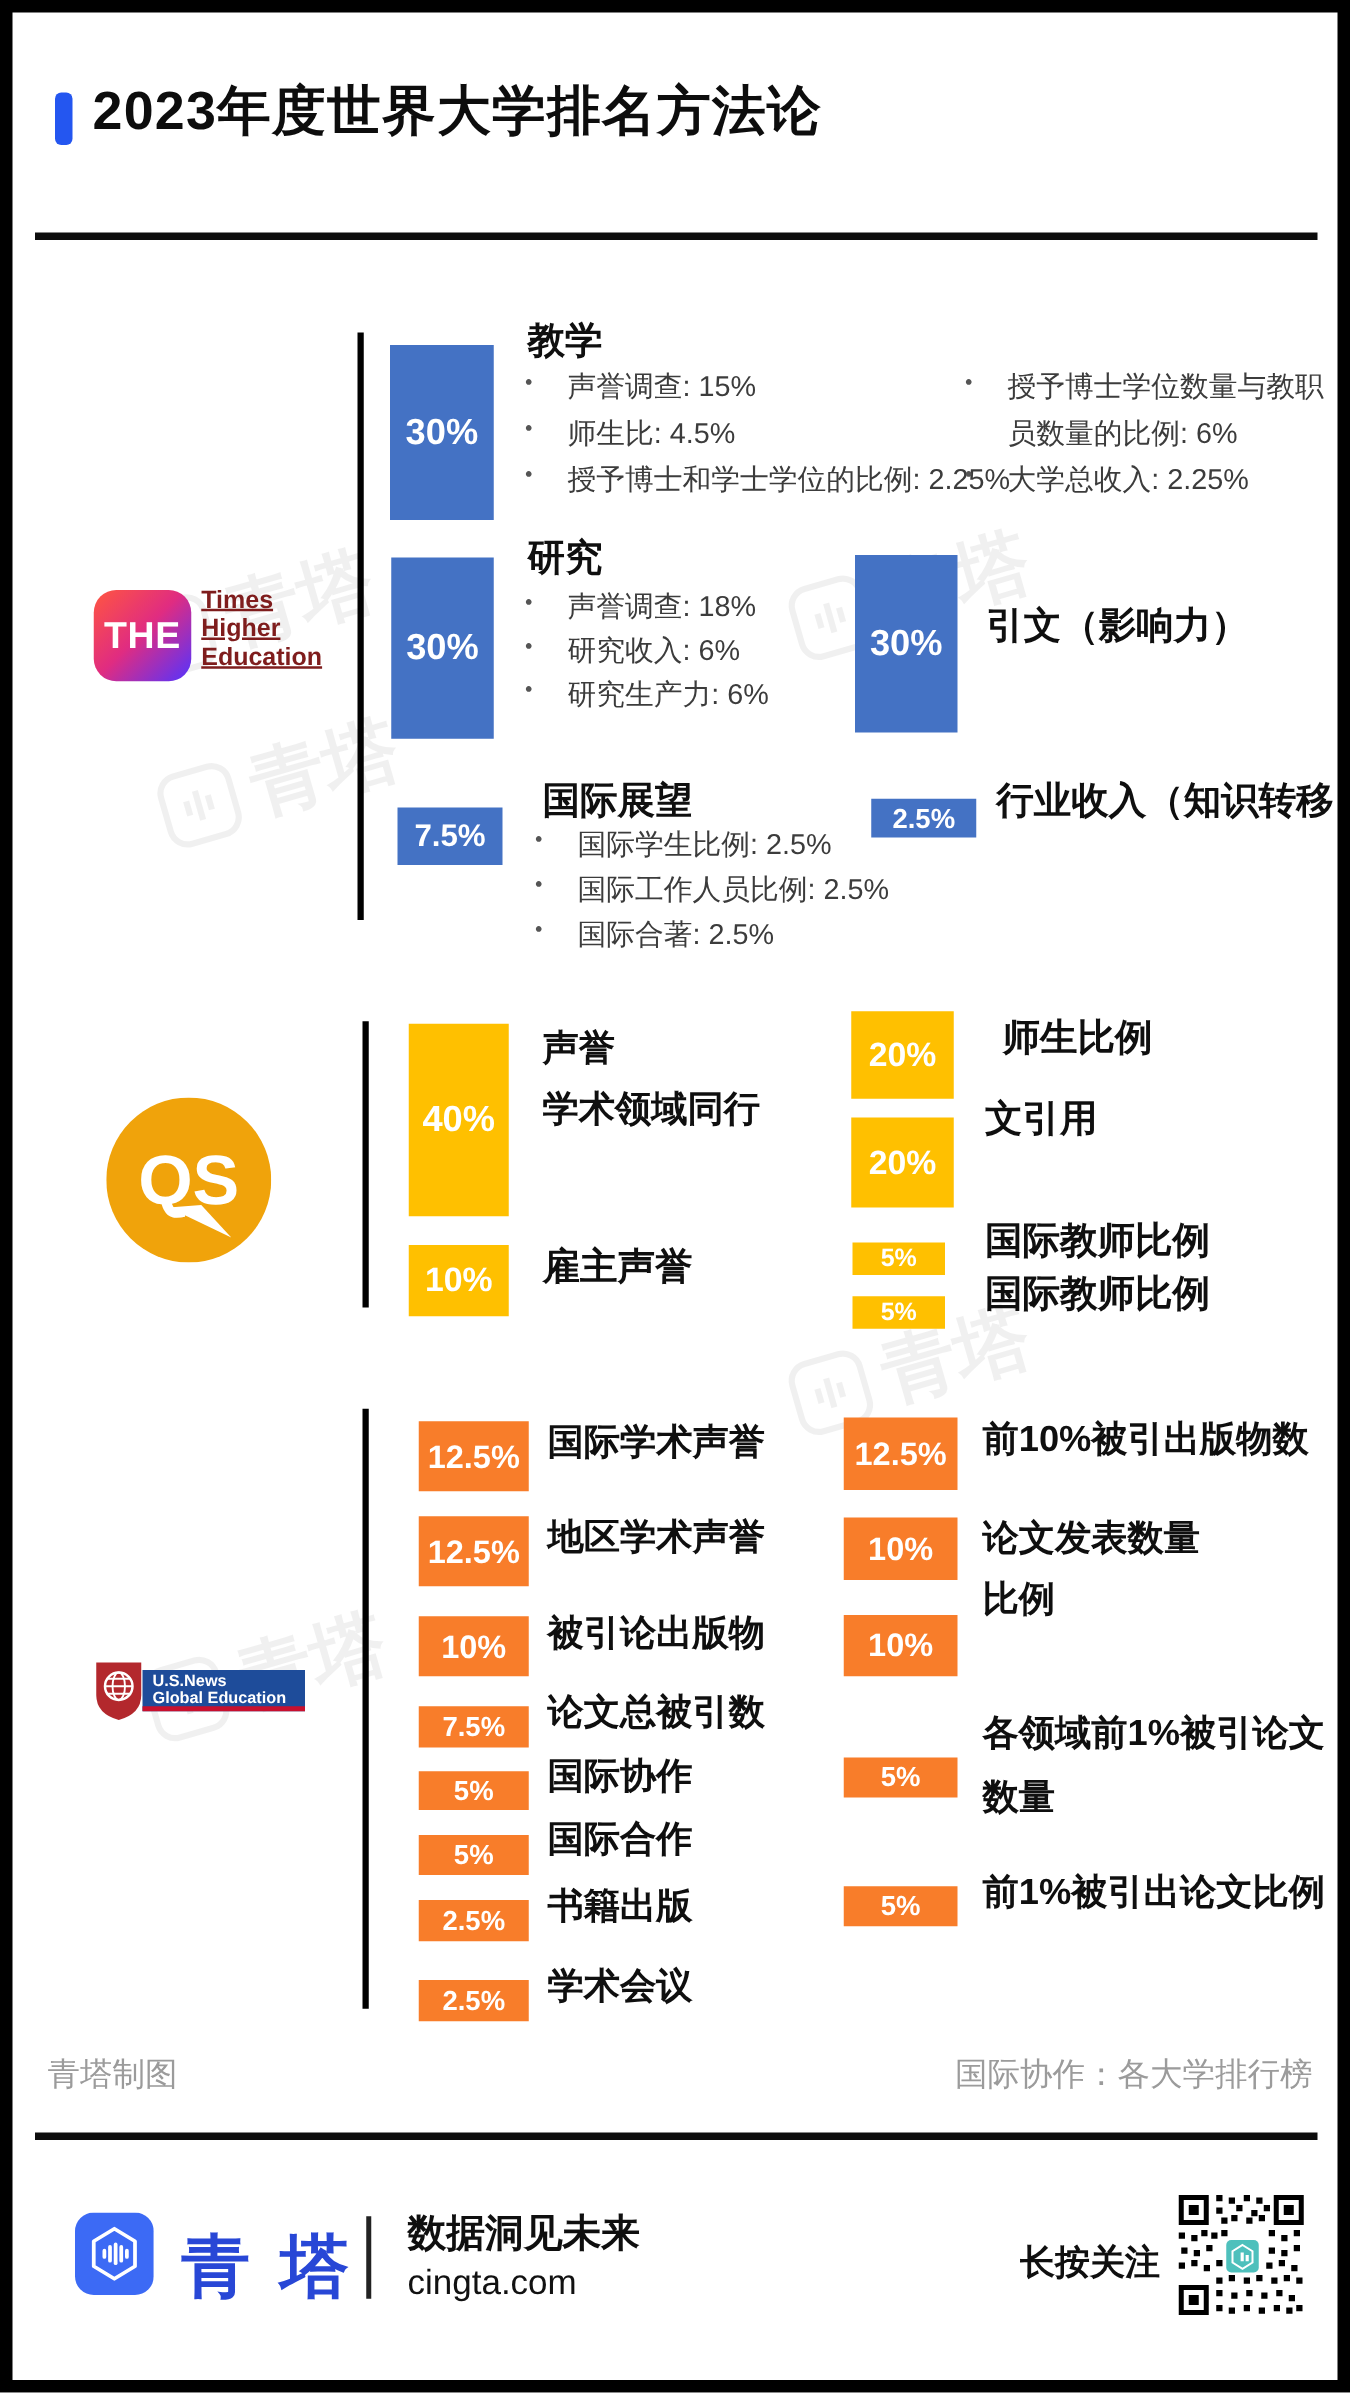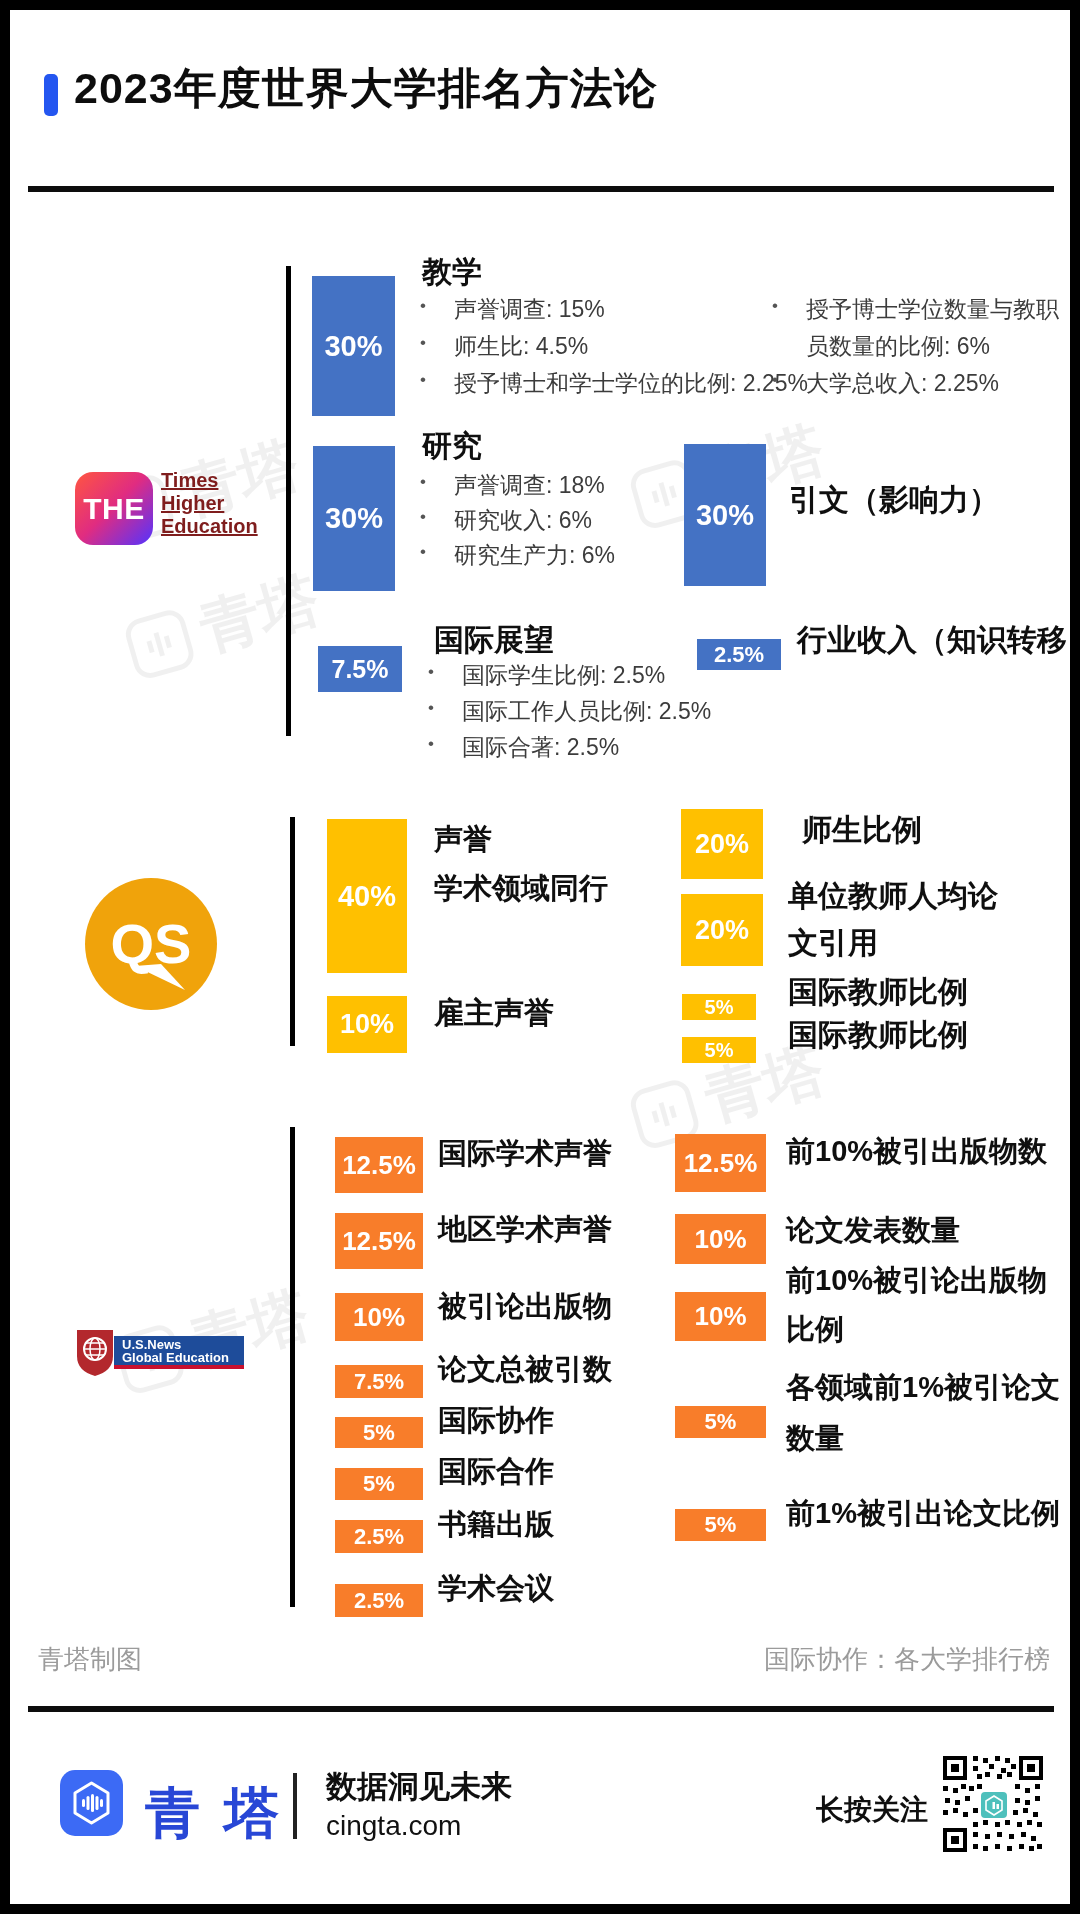--- a/index.html
+++ b/index.html
@@ -217,21 +217,20 @@
 
     <div class="bar yellow" style="left:681px;top:793px;width:82px;height:70px;font-size:27px;">
       <span>20%</span>
     </div>
     <div class="lbl" style="left:802px;top:810px;font-size:30px;">师生比例</div>
 
     <div class="bar yellow" style="left:681px;top:878px;width:82px;height:72px;font-size:27px;">
       <span>20%</span>
     </div>
     <div class="lbl two" style="left:788px;top:872px;font-size:30px;line-height:47px;">
-      <div>单位教师人均论</div>
       <div>文引用</div>
     </div>
 
     <div class="bar yellow" style="left:682px;top:978px;width:74px;height:26px;font-size:20px;">
       <span>5%</span>
     </div>
     <div class="lbl" style="left:788px;top:972px;font-size:30px;">国际教师比例</div>
 
     <div class="bar yellow" style="left:682px;top:1021px;width:74px;height:26px;font-size:20px;">
       <span>5%</span>
@@ -299,21 +298,20 @@
 
     <div class="bar orange" style="left:675px;top:1198px;width:91px;height:50px;font-size:26px;">
         <span>10%</span>
       </div>
     <div class="lbl" style="left:786px;top:1211px;">论文发表数量</div>
 
     <div class="bar orange" style="left:675px;top:1276px;width:91px;height:49px;font-size:26px;">
         <span>10%</span>
       </div>
     <div class="lbl two" style="left:786px;top:1256px;">
-      <div>前10%被引论出版物</div>
       <div>比例</div>
     </div>
 
     <div class="bar orange" style="left:675px;top:1390px;width:91px;height:32px;font-size:22px;">
         <span>5%</span>
       </div>
     <div class="lbl two" style="left:786px;top:1362px;line-height:51px;">
       <div>各领域前1%被引论文</div>
       <div>数量</div>
     </div>

